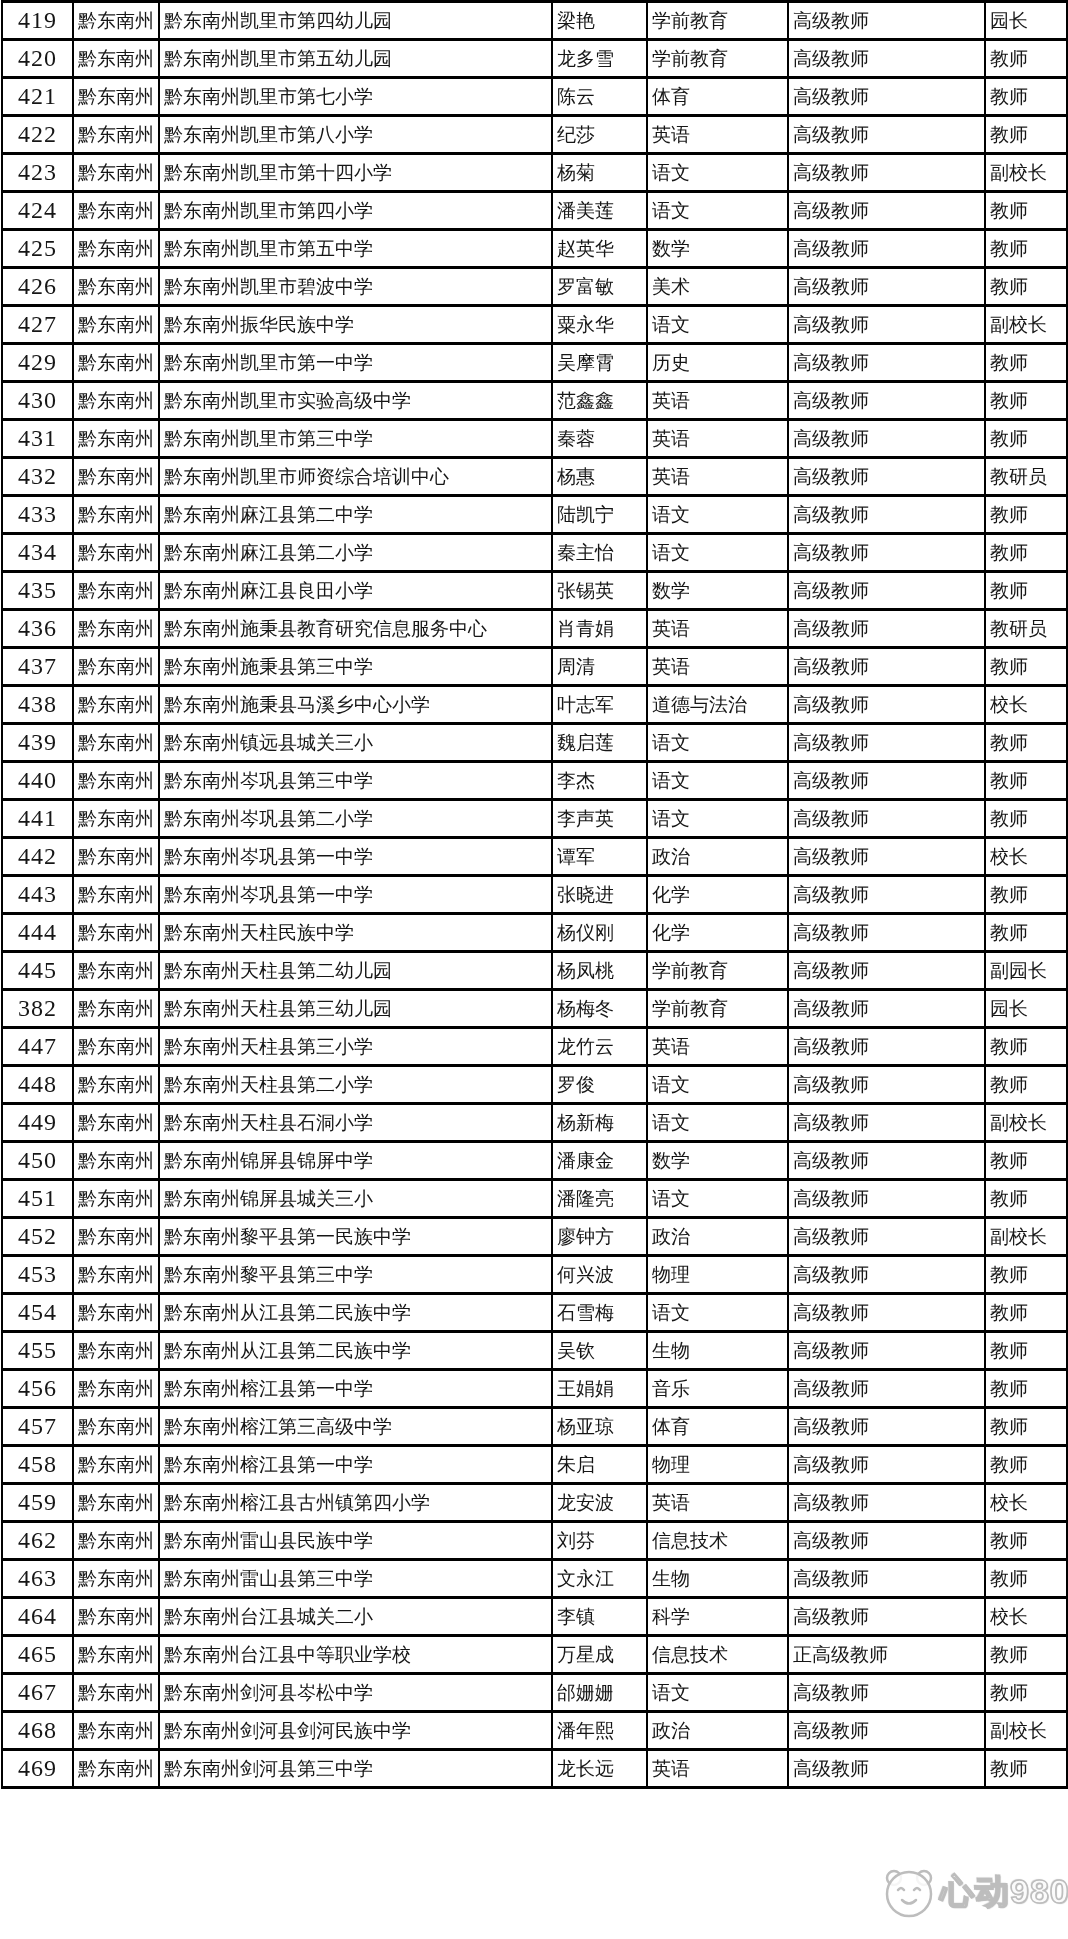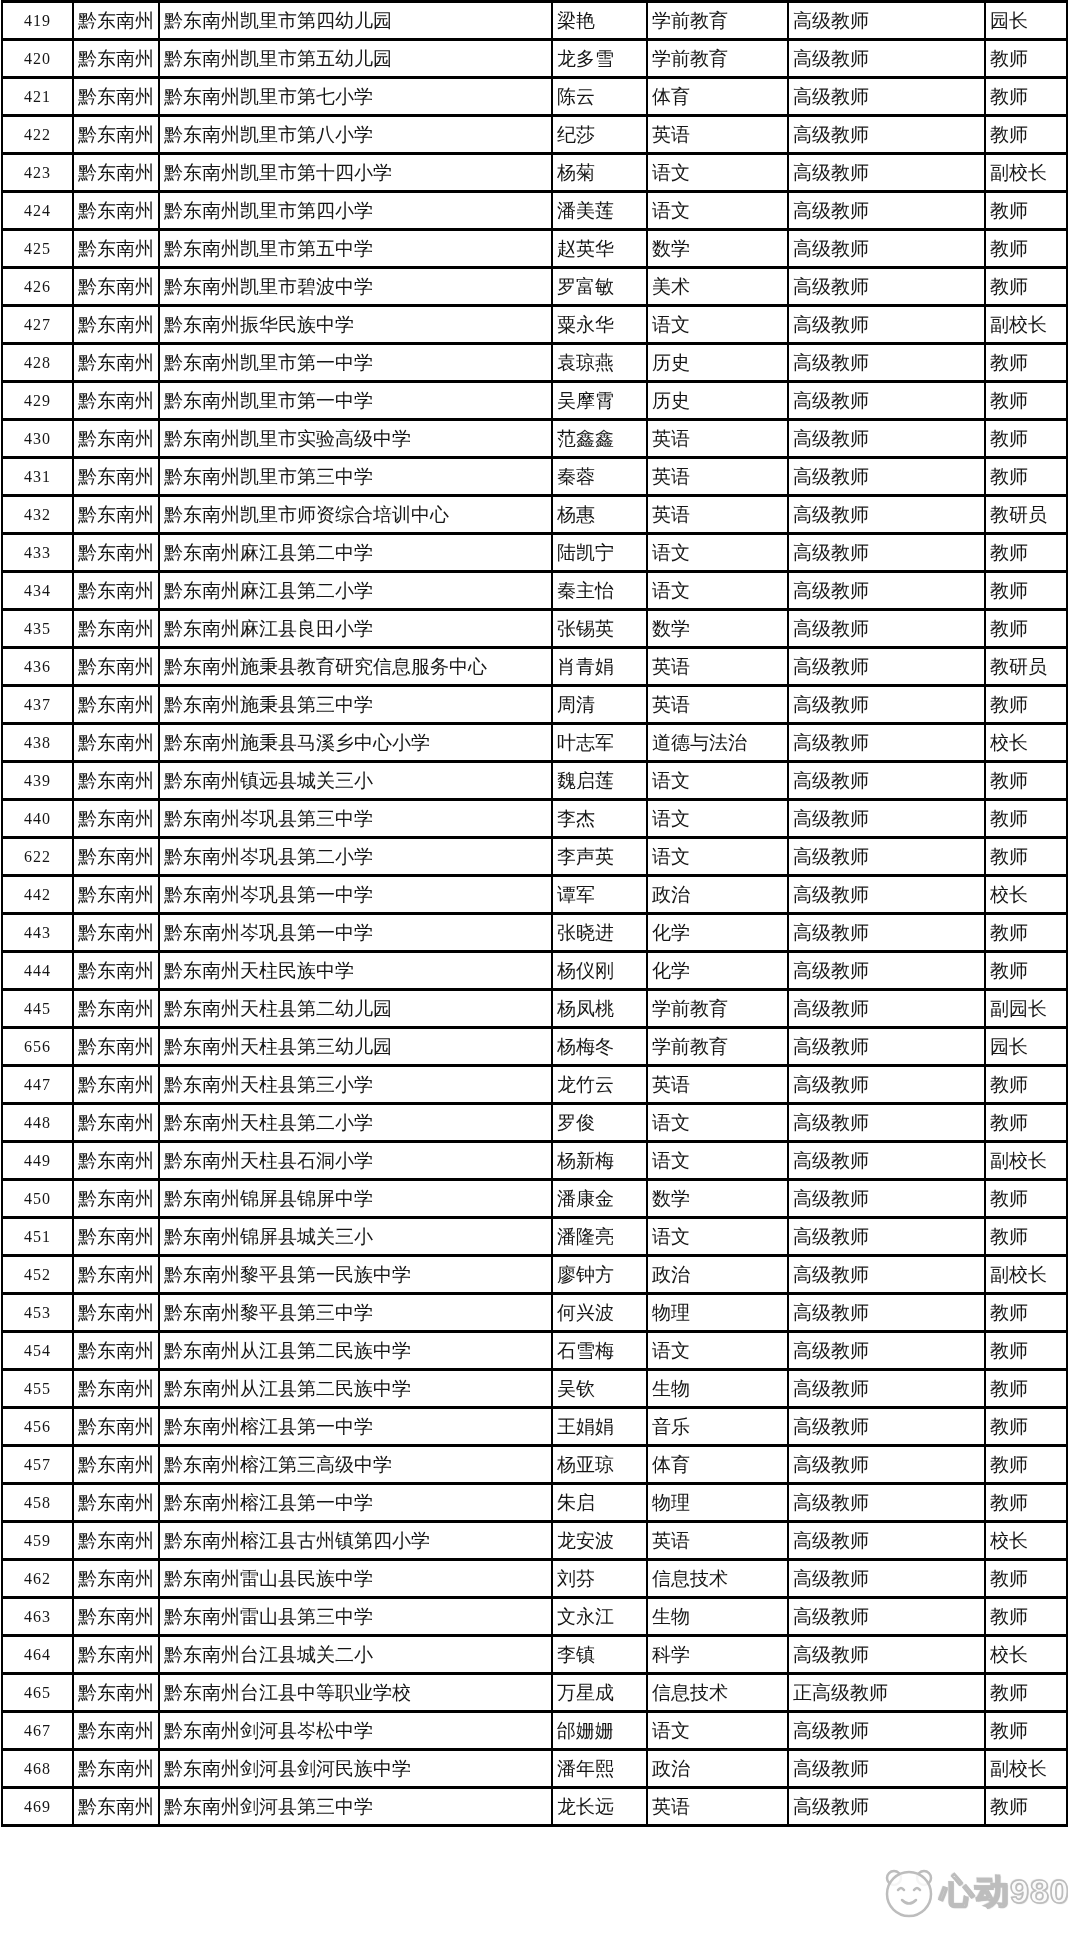--- a/index.html
+++ b/index.html
@@ -27,21 +27,21 @@
     font-size:19px;
     color:#161616;
     vertical-align:middle;
     overflow:hidden;
     white-space:nowrap;
     text-align:left;
   }
   td.c0{
     text-align:center;
     font-family:"Liberation Serif", serif;
-    font-size:16px;
+    font-size:24px;
     padding:0;
     letter-spacing:1px;
   }
   col.c0{width:71px;}
   col.c1{width:86px;}
   col.c2{width:393px;}
   col.c3{width:95px;}
   col.c4{width:141px;}
   col.c5{width:197px;}
   col.c6{width:82px;}
@@ -154,29 +154,20 @@
       <tr data-name="table-row">
         <td class="c0" data-name="cell-row-number">427</td>
         <td class="c1" data-name="cell-region">黔东南州</td>
         <td class="c2" data-name="cell-school">黔东南州振华民族中学</td>
         <td class="c3" data-name="cell-teacher-name">粟永华</td>
         <td class="c4" data-name="cell-subject">语文</td>
         <td class="c5" data-name="cell-title">高级教师</td>
         <td class="c6" data-name="cell-position">副校长</td>
       </tr>
       <tr data-name="table-row">
-        <td class="c0" data-name="cell-row-number">428</td>
-        <td class="c1" data-name="cell-region">黔东南州</td>
-        <td class="c2" data-name="cell-school">黔东南州凯里市第一中学</td>
-        <td class="c3" data-name="cell-teacher-name">袁琼燕</td>
-        <td class="c4" data-name="cell-subject">历史</td>
-        <td class="c5" data-name="cell-title">高级教师</td>
-        <td class="c6" data-name="cell-position">教师</td>
-      </tr>
-      <tr data-name="table-row">
         <td class="c0" data-name="cell-row-number">429</td>
         <td class="c1" data-name="cell-region">黔东南州</td>
         <td class="c2" data-name="cell-school">黔东南州凯里市第一中学</td>
         <td class="c3" data-name="cell-teacher-name">吴摩霄</td>
         <td class="c4" data-name="cell-subject">历史</td>
         <td class="c5" data-name="cell-title">高级教师</td>
         <td class="c6" data-name="cell-position">教师</td>
       </tr>
       <tr data-name="table-row">
         <td class="c0" data-name="cell-row-number">430</td>
@@ -271,21 +262,21 @@
       <tr data-name="table-row">
         <td class="c0" data-name="cell-row-number">440</td>
         <td class="c1" data-name="cell-region">黔东南州</td>
         <td class="c2" data-name="cell-school">黔东南州岑巩县第三中学</td>
         <td class="c3" data-name="cell-teacher-name">李杰</td>
         <td class="c4" data-name="cell-subject">语文</td>
         <td class="c5" data-name="cell-title">高级教师</td>
         <td class="c6" data-name="cell-position">教师</td>
       </tr>
       <tr data-name="table-row">
-        <td class="c0" data-name="cell-row-number">622</td>
+        <td class="c0" data-name="cell-row-number">441</td>
         <td class="c1" data-name="cell-region">黔东南州</td>
         <td class="c2" data-name="cell-school">黔东南州岑巩县第二小学</td>
         <td class="c3" data-name="cell-teacher-name">李声英</td>
         <td class="c4" data-name="cell-subject">语文</td>
         <td class="c5" data-name="cell-title">高级教师</td>
         <td class="c6" data-name="cell-position">教师</td>
       </tr>
       <tr data-name="table-row">
         <td class="c0" data-name="cell-row-number">442</td>
         <td class="c1" data-name="cell-region">黔东南州</td>
@@ -316,21 +307,21 @@
       <tr data-name="table-row">
         <td class="c0" data-name="cell-row-number">445</td>
         <td class="c1" data-name="cell-region">黔东南州</td>
         <td class="c2" data-name="cell-school">黔东南州天柱县第二幼儿园</td>
         <td class="c3" data-name="cell-teacher-name">杨凤桃</td>
         <td class="c4" data-name="cell-subject">学前教育</td>
         <td class="c5" data-name="cell-title">高级教师</td>
         <td class="c6" data-name="cell-position">副园长</td>
       </tr>
       <tr data-name="table-row">
-        <td class="c0" data-name="cell-row-number">656</td>
+        <td class="c0" data-name="cell-row-number">382</td>
         <td class="c1" data-name="cell-region">黔东南州</td>
         <td class="c2" data-name="cell-school">黔东南州天柱县第三幼儿园</td>
         <td class="c3" data-name="cell-teacher-name">杨梅冬</td>
         <td class="c4" data-name="cell-subject">学前教育</td>
         <td class="c5" data-name="cell-title">高级教师</td>
         <td class="c6" data-name="cell-position">园长</td>
       </tr>
       <tr data-name="table-row">
         <td class="c0" data-name="cell-row-number">447</td>
         <td class="c1" data-name="cell-region">黔东南州</td>

